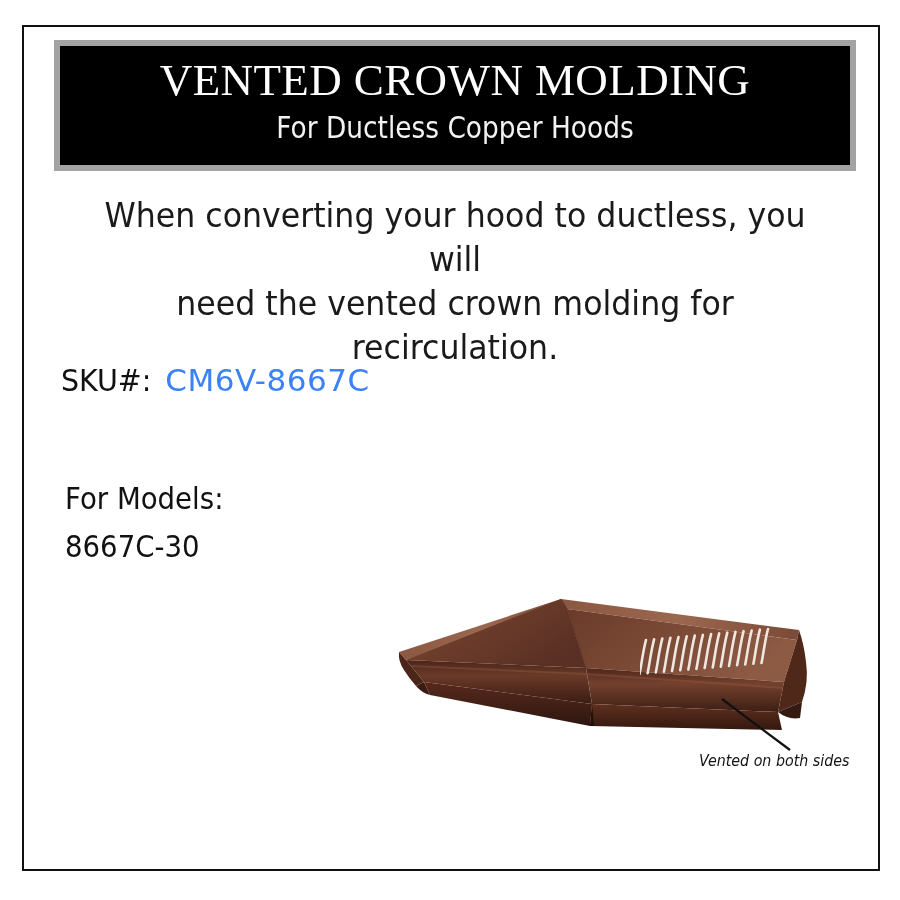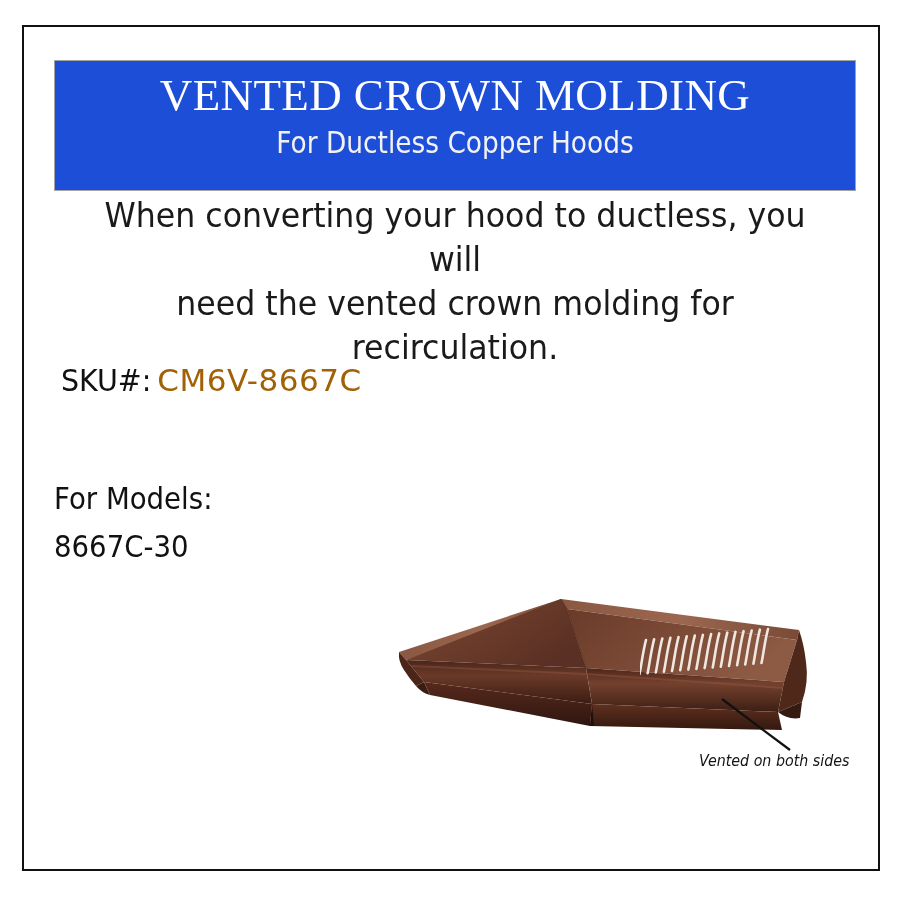--- a/index.html
+++ b/index.html
@@ -35,29 +35,28 @@
     background: #ffffff;
   }
 
   
   #header-banner {
     position: absolute;
     left: 30px;
     top: 13px;
     width: 802px;
     height: 131px;
-    background: #1d4ed8;
-    border: 1px solid #a3a3a3;
+    background: #000000;
+    border: 6px solid #a3a3a3;
     box-sizing: border-box;
     display: flex;
     flex-direction: column;
     align-items: center;
     justify-content: flex-start;
     padding-top: 6px;
-    margin-top: 20px;
   }
   #header-title {
     font-family: "Liberation Serif", "DejaVu Serif", serif;
     font-size: 45px;
     line-height: 56px;
     font-weight: normal;
     color: #ffffff;
     letter-spacing: 0.4px;
     white-space: nowrap;
     margin: 0;
@@ -91,40 +90,41 @@
     transform: scaleX(0.93);
   }
 
   
   #sku-row {
     position: absolute;
     left: 33px;
     top: 335px;
     display: flex;
     align-items: flex-start;
+    gap: 8px;
   }
   #sku-label {
     font-family: "DejaVu Sans", "Liberation Sans", sans-serif;
     font-size: 31px;
     color: #111111;
     transform: scaleX(0.92);
     transform-origin: left baseline;
   }
   #sku-value {
     font-family: "DejaVu Sans", "Liberation Sans", sans-serif;
     font-size: 31px;
-    color: #a16207;
+    color: #3b82f6;
     letter-spacing: 0.5px;
     margin-left: 2px;
   }
 
   
   #models-block {
     position: absolute;
-    left: 30px;
+    left: 41px;
     top: 448px;
     font-family: "DejaVu Sans", "Liberation Sans", sans-serif;
     font-size: 30px;
     line-height: 48px;
     color: #111111;
   }
   #models-block .mline {
     display: block;
     transform: scaleX(0.92);
     transform-origin: left center;

